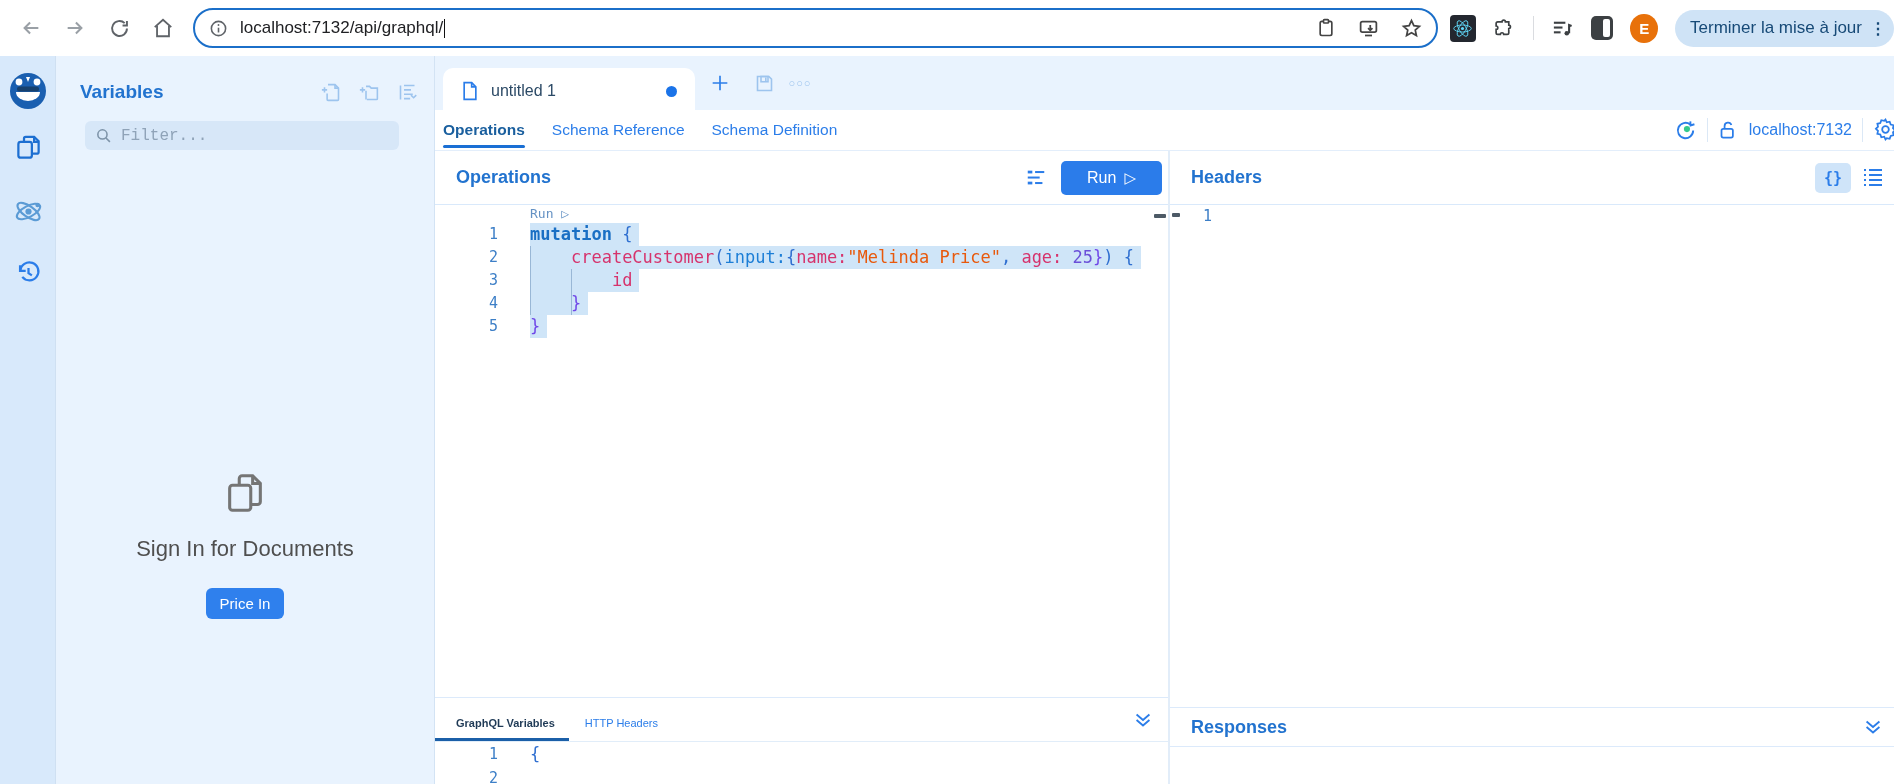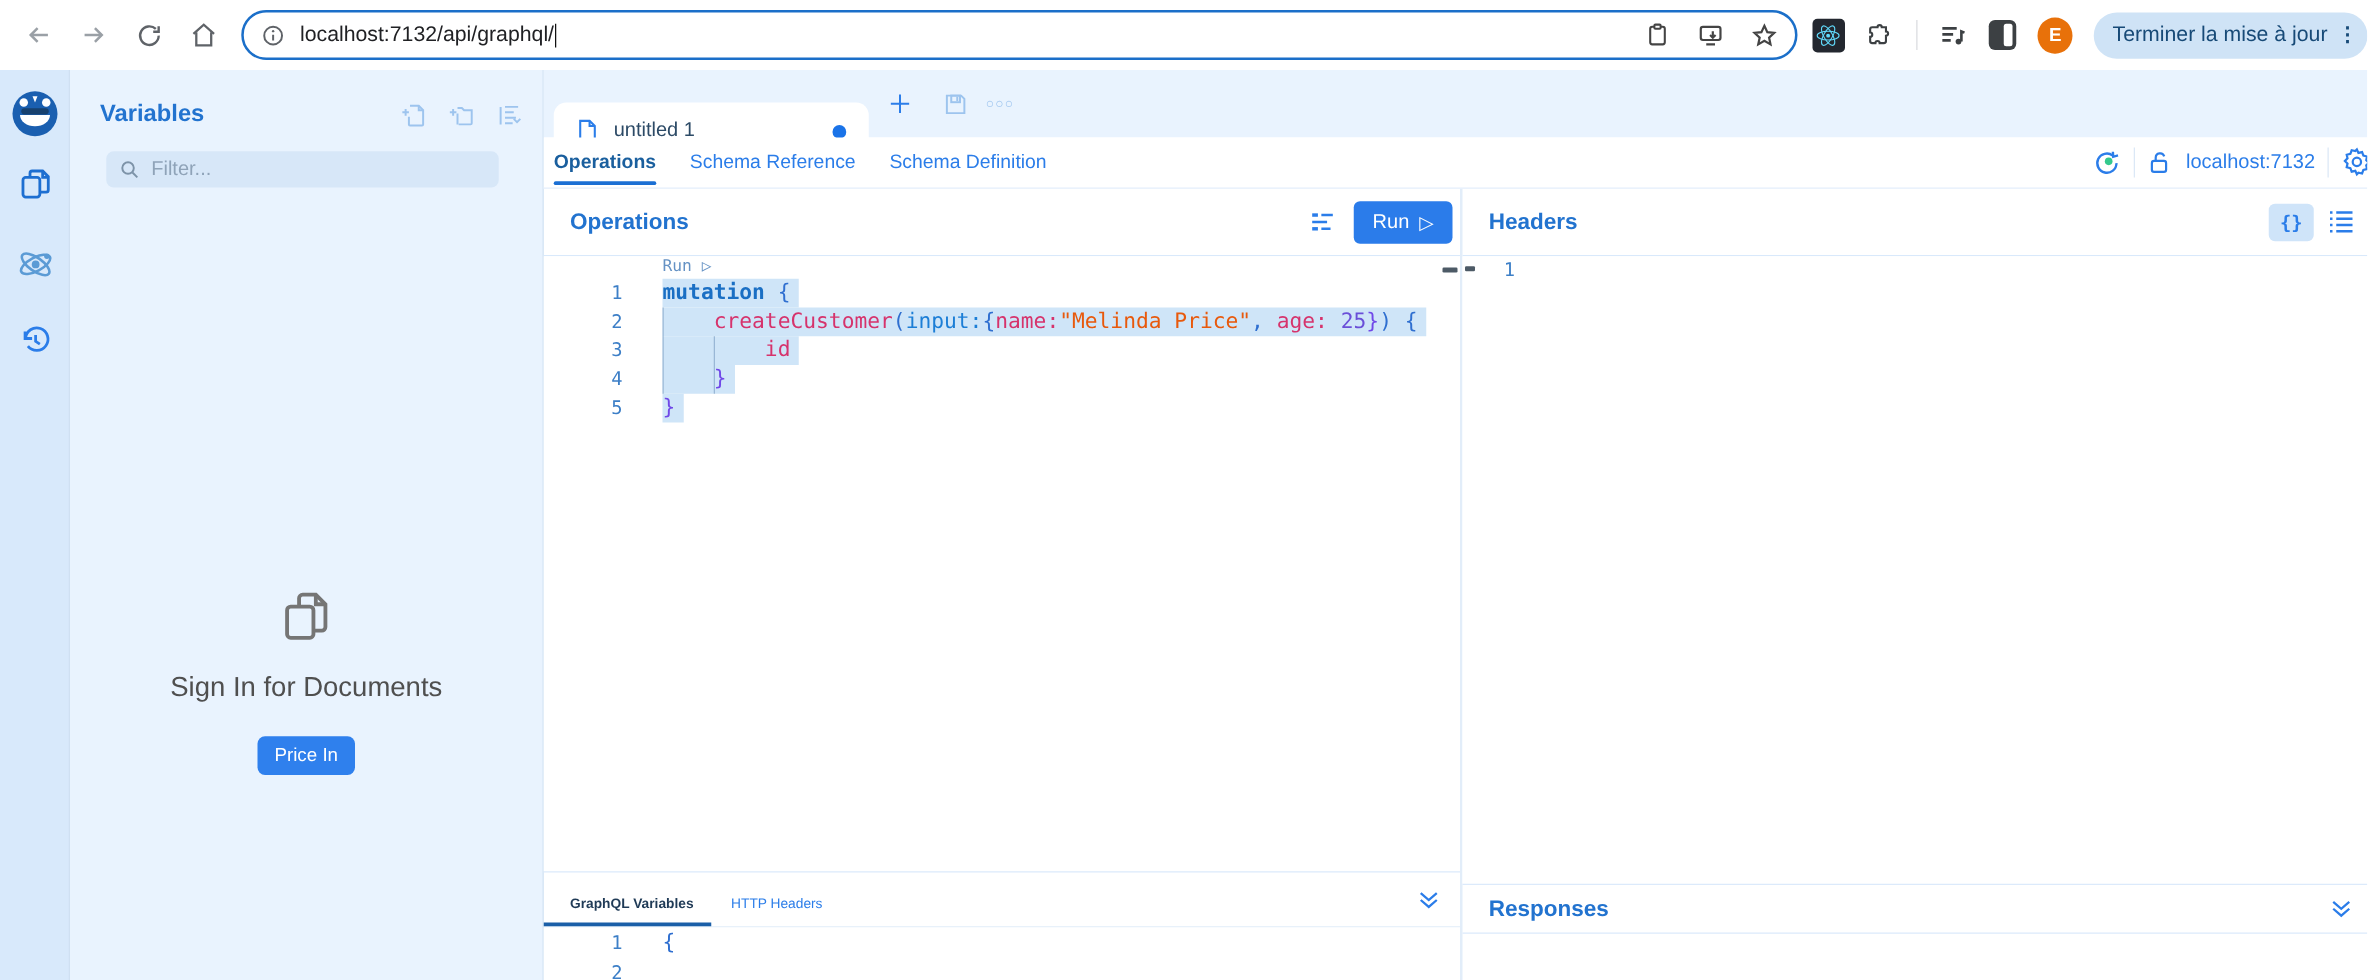--- a/index.html
+++ b/index.html
@@ -35,49 +35,49 @@
 
   
   #rail { left:0; top:56px; width:56px; height:728px; background:#d8e9fb; border-right:1px solid #cfe0f2; }
   .rail-item { position:absolute; left:0; width:56px; display:flex; justify-content:center; }
 
   
   #docs-panel { left:56px; top:56px; width:379px; height:728px; background:#e9f3fe; border-right:1px solid #d3e3f4; }
   #docs-header { position:absolute; left:24px; right:16px; top:18px; height:36px; display:flex; align-items:center; }
   #docs-title { font-size:19px; font-weight:bold; color:#2273cf; }
   .docs-hicons { margin-left:auto; display:flex; gap:17px; color:#9dc4ee; }
-  #filter-box { position:absolute; left:29px; top:65px; width:314px; height:29px; background:#d7e7f8; border-radius:6px; display:flex; align-items:center; padding:0 10px; gap:9px; }
+  #filter-box { position:absolute; left:29px; top:65px; width:314px; height:29px; background:#d7e7f8; border-radius:6px; display:flex; align-items:center; padding:0 10px; gap:9px;font-family:Liberation Mono, monospace; }
   #filter-ph { font-size:16px; color:#8fa3b8; }
   #signin-block { position:absolute; left:0; top:414px; width:378px; text-align:center; }
   #signin-title { margin-top:16px; font-size:22px; color:#4f4f4f; }
   #signin-btn { margin-top:26px; display:inline-block; background:#2f80ed; color:#fff; font-size:15px; padding:7px 14px; border-radius:6px; border:none; cursor:pointer; }
 
   
   #main { left:435px; top:56px; width:1459px; height:728px; }
   #tabbar { position:absolute; left:0; top:0; width:1459px; height:54px; background:#e9f3fe; }
-  #doc-tab { position:absolute; left:8px; top:26px; width:252px; height:46px; background:#fff; border-radius:10px 10px 0 0; display:flex; align-items:center; padding:0 18px; gap:12px; }
+  #doc-tab { position:absolute; left:8px; top:12px; width:252px; height:46px; background:#fff; border-radius:10px 10px 0 0; display:flex; align-items:center; padding:0 18px; gap:12px; }
   #doc-tab .ttl { font-size:16px; color:#2c4a66; }
   #unsaved-dot { margin-left:auto; width:11px; height:11px; border-radius:50%; background:#1a73e8; }
   .tabbar-ico { position:absolute; top:14px; display:flex; align-items:center; justify-content:center; width:26px; height:26px; }
 
   #doctabs { position:absolute; left:0; top:54px; width:1459px; height:41px; background:#fff; border-bottom:1px solid #e3eefb; display:flex; align-items:center; padding-left:8px; }
   .navtab { font-size:15.5px; color:#2b7de9; padding:0 0 9px 0; margin-right:27px; margin-top:9px; cursor:pointer; position:relative; }
   .navtab.active { color:#1a5f9e; font-weight:bold; }
   .navtab.active::after { content:""; position:absolute; left:0; right:0; bottom:0; height:3px; background:#1a6fd4; border-radius:2px; }
   #conn-area { margin-left:auto; display:flex; align-items:center; gap:10px; padding-right:0; margin-top:0; height:100%; }
   #endpoint-lbl { font-size:16px; color:#2b7de9; }
   #gear-wrap { width:26px; height:26px; margin-right:-5px; color:#2b7de9; }
 
   
   #left-pane { position:absolute; left:0; top:95px; width:733px; height:633px; }
   #pane-divider { position:absolute; left:733px; top:95px; width:2px; height:633px; background:#e2edf9; }
   #right-pane { position:absolute; left:735px; top:95px; width:724px; height:633px; }
   .pane-header { position:absolute; left:0; top:0; right:0; height:54px; border-bottom:1px solid #d9e9fb; display:flex; align-items:center; padding:0 6px 0 21px; }
   .pane-title { font-size:18px; font-weight:bold; color:#2273cf; }
-  #run-btn { margin-left:12px; width:79px; height:34px; background:#2b7cea; border:none; border-radius:5px; color:#fff; font-size:16px; display:flex; align-items:center; justify-content:center; gap:8px; cursor:pointer; }
+  #run-btn { margin-left:12px; width:101px; height:34px; background:#2b7cea; border:none; border-radius:5px; color:#fff; font-size:16px; display:flex; align-items:center; justify-content:center; gap:8px; cursor:pointer; }
   #run-btn .play { font-size:15px; }
   #prettify-btn { margin-left:auto; color:#2b7de9; width:26px; height:26px; display:flex; align-items:center; justify-content:center; }
 
   
   .editor { position:absolute; left:0; right:0; overflow:hidden; background:#fff; font-family:"DejaVu Sans Mono", monospace; }
   #ops-editor { top:54px; height:492px; }
   .cl { display:flex; height:23px; line-height:23px; font-size:17px; }
   .cl .gut { flex:0 0 63px; text-align:right; color:#3d7fc7; font-size:15px; }
   .cl .ltx { margin-left:32px; white-space:pre; color:#1c5a9e; }
   .cl .ltx.sel { background:#cfe5f8; padding-right:7px; }

